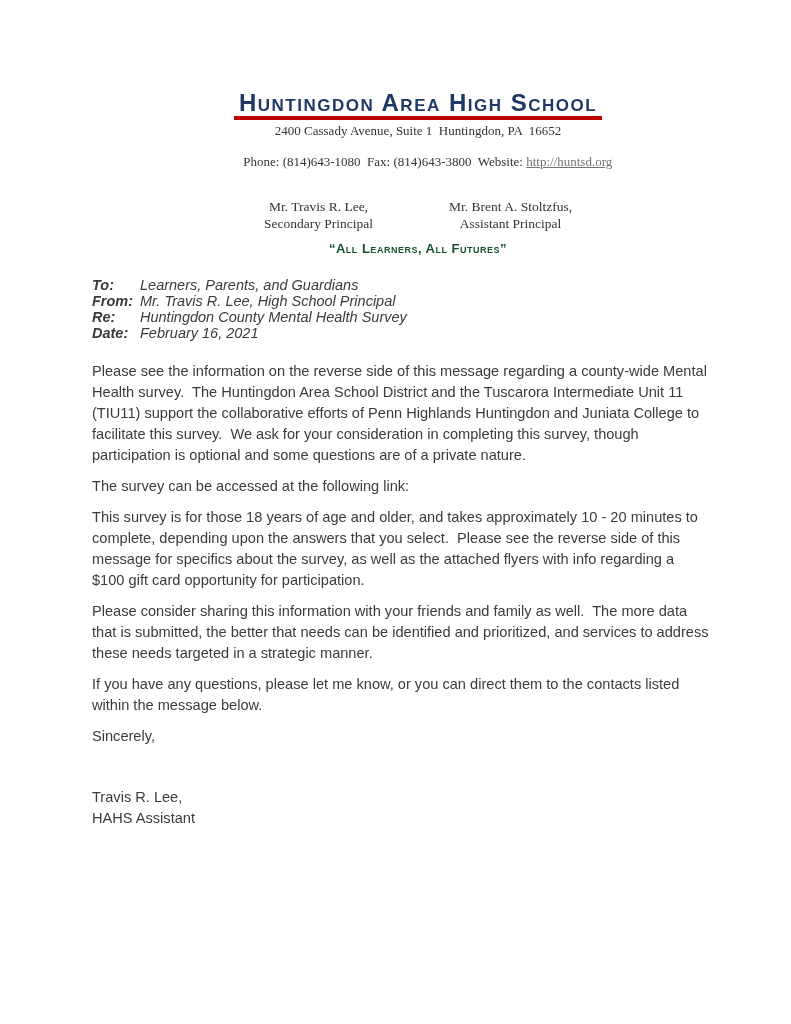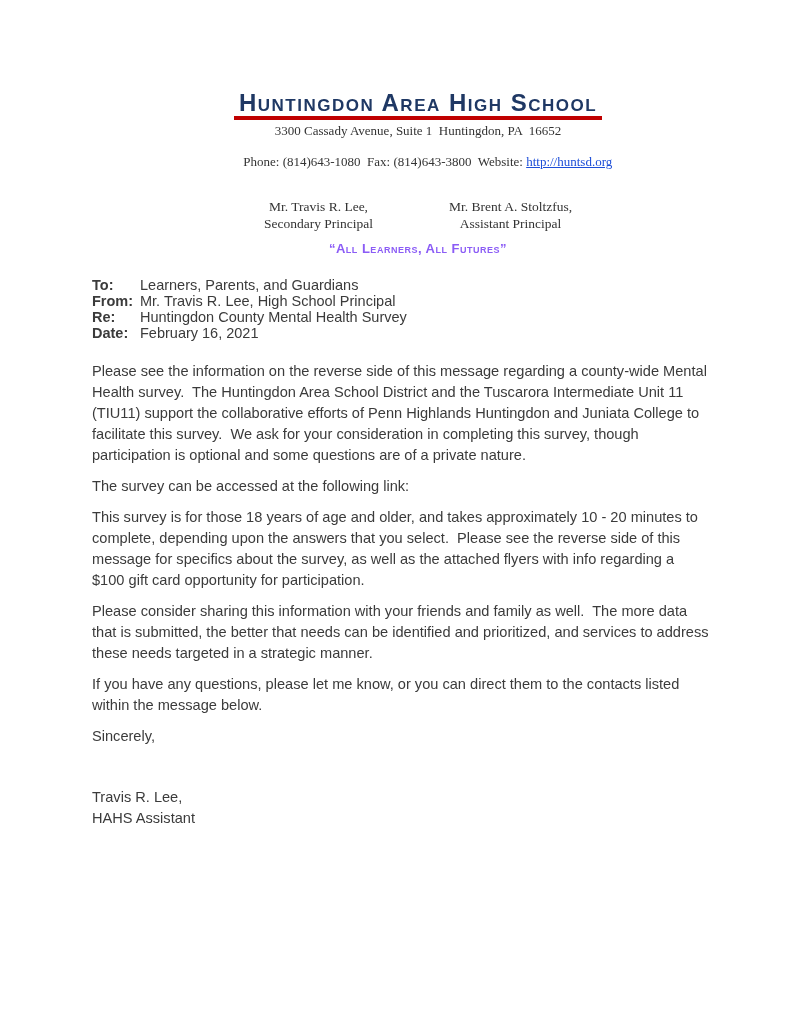--- a/index.html
+++ b/index.html
@@ -42,21 +42,21 @@
     margin-top: 4px;
     white-space: pre-wrap;
   }
   .phone-line {
     font-size: 13px;
     line-height: 15px;
     margin-top: 1px;
     white-space: pre-wrap;
   }
   a.link {
-    color: #1d4ed8;
+    color: #737373;
     text-decoration: underline;
     cursor: pointer;
   }
   .principals {
     display: flex;
     justify-content: center;
     gap: 76px;
     margin-top: 14px;
     font-size: 13.5px;
   }
@@ -64,30 +64,31 @@
     text-align: center;
     line-height: 17px;
   }
   .motto {
     margin-top: 9px;
     font-family: "Liberation Sans", sans-serif;
     font-weight: bold;
     font-variant: small-caps;
     letter-spacing: 0.5px;
     font-size: 13px;
-    color: #8b5cf6;
+    color: #14532d;
   }
   
   .memo {
     margin: 21px 0 0 92px;
     font-size: 14.5px;
   }
   .memo-row {
     display: flex;
     line-height: 16px;
+    font-style: italic;
   }
   .memo-label {
     font-weight: bold;
     width: 48px;
     flex: 0 0 48px;
   }
   .memo-value {
     white-space: pre-wrap;
   }
   
@@ -110,21 +111,21 @@
 </style>
 </head>
 <body>
 
 <div class="page">
 
   <div class="letterhead">
     <div>
       <span class="school-title">Huntingdon Area High School</span>
     </div>
-    <div class="addr-line">3300 Cassady Avenue, Suite 1  Huntingdon, PA  16652</div>
+    <div class="addr-line">2400 Cassady Avenue, Suite 1  Huntingdon, PA  16652</div>
     <div class="phone-line">
       <span>Phone: (814)643-1080  Fax: (814)643-3800  Website: </span><a class="link">http://huntsd.org</a>
     </div>
 
     <div class="principals">
       <div class="principal">
         <div>Mr. Travis R. Lee,</div>
         <div>Secondary Principal</div>
       </div>
       <div class="principal">

